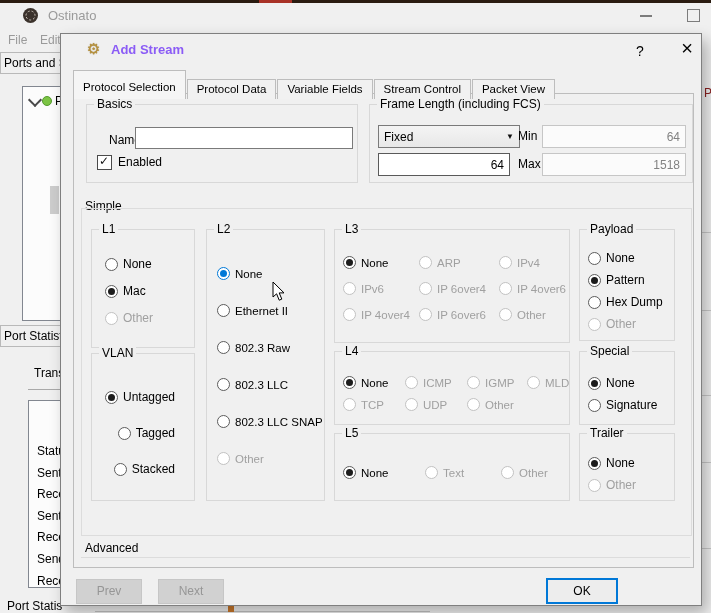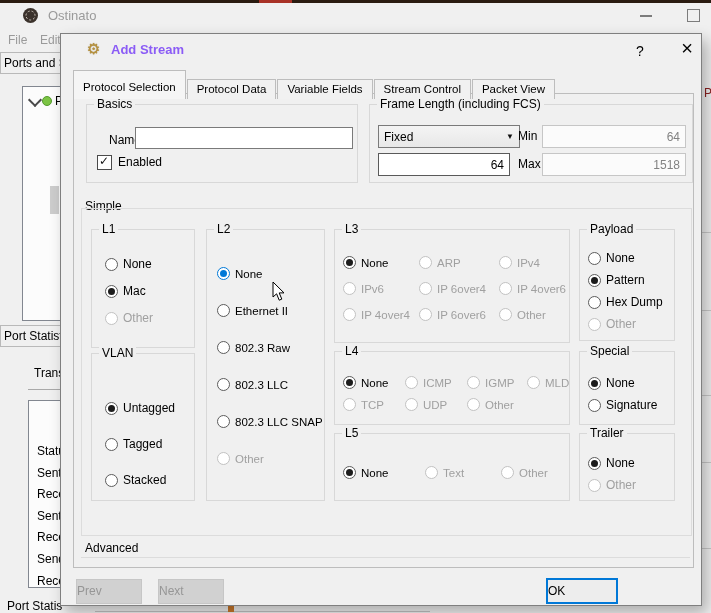--- a/index.html
+++ b/index.html
@@ -84,39 +84,39 @@
   #g-vlan{left:30px;top:319px;width:102px;height:146px;}
   #g-l2{left:145px;top:195px;width:117px;height:270px;}
   #g-l3{left:273px;top:195px;width:234px;height:112px;}
   #g-l4{left:273px;top:317px;width:234px;height:72px;}
   #g-l5{left:273px;top:399px;width:234px;height:66px;}
   #g-payload{left:518px;top:195px;width:94px;height:110px;}
   #g-special{left:518px;top:317px;width:94px;height:72px;}
   #g-trailer{left:518px;top:399px;width:94px;height:66px;}
 
   #g-l1 .items{left:13px;top:27px;gap:13px;}
-  #g-vlan .items{left:13px;top:47px;gap:22px;}
+  #g-vlan .items{left:13px;top:36px;gap:22px;align-items:flex-end;}
   #g-l2 .items{left:10px;top:37px;gap:24px;}
   #g-payload .items{left:8px;top:21px;gap:8px;}
   #g-special .items{left:8px;top:24px;gap:8px;}
   #g-trailer .items{left:8px;top:22px;gap:8px;}
   #g-l3 .items{left:8px;top:26px;display:grid;grid-template-columns:76px 80px 62px;row-gap:13px;}
   #g-l4 .items{left:8px;top:24px;display:grid;grid-template-columns:62px 62px 60px 40px;row-gap:9px;}
   #g-l5 .items{left:8px;top:32px;display:grid;grid-template-columns:82px 76px 60px;}
   #g-l3 .rl,#g-l4 .rl,#g-l5 .rl,#g-l2 .rl{font-size:11.5px;}
 
   .radio{display:flex;align-items:center;gap:5px;white-space:nowrap;}
   .rb{width:11px;height:11px;border:1px solid #5c5c5c;border-radius:50%;background:#fff;position:relative;flex:none;}
   .radio.selected .rb::after{content:"";position:absolute;inset:2px;background:#1c1c1c;border-radius:50%;}
   .radio.hover-selected .rb{border-color:#0078d7;}
   .radio.hover-selected .rb::after{content:"";position:absolute;inset:2px;background:#0078d7;border-radius:50%;}
   .radio.disabled .rb{border-color:#c2c2c2;}
   .radio.disabled .rl{color:#a0a0a0;}
 
-  .btn{position:absolute;height:23px;text-align:left;line-height:23px;background:#e1e1e1;border:1px solid #8c8c8c;}
+  .btn{position:absolute;height:23px;text-align:center;line-height:23px;background:#e1e1e1;border:1px solid #8c8c8c;}
   .btn.disabled{background:#d1d1d1;border-color:#c6c6c6;color:#969696;}
   .btn-prev{left:15px;top:545px;width:64px;}
   .btn-next{left:97px;top:545px;width:64px;}
   .btn-ok{left:485px;top:544px;width:68px;height:22px;line-height:22px;border:2px solid #0078d7;background:#ededed;}
   .btn-cancel{left:564px;top:545px;width:71px;}
 
   .cursor{left:272px;top:281px;width:14px;height:21px;z-index:99;}
 </style>
 </head>
 <body>

